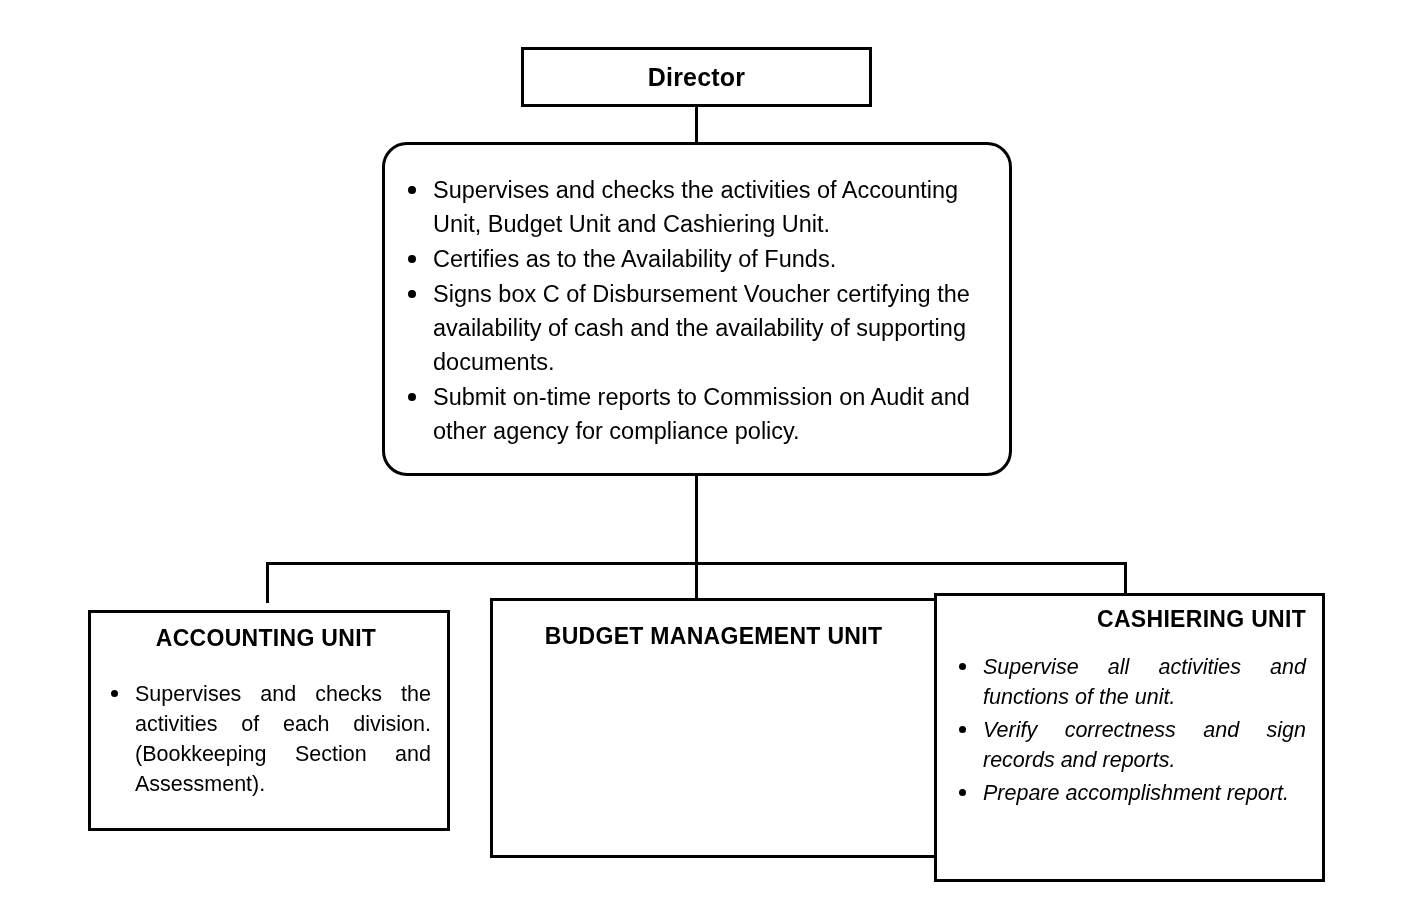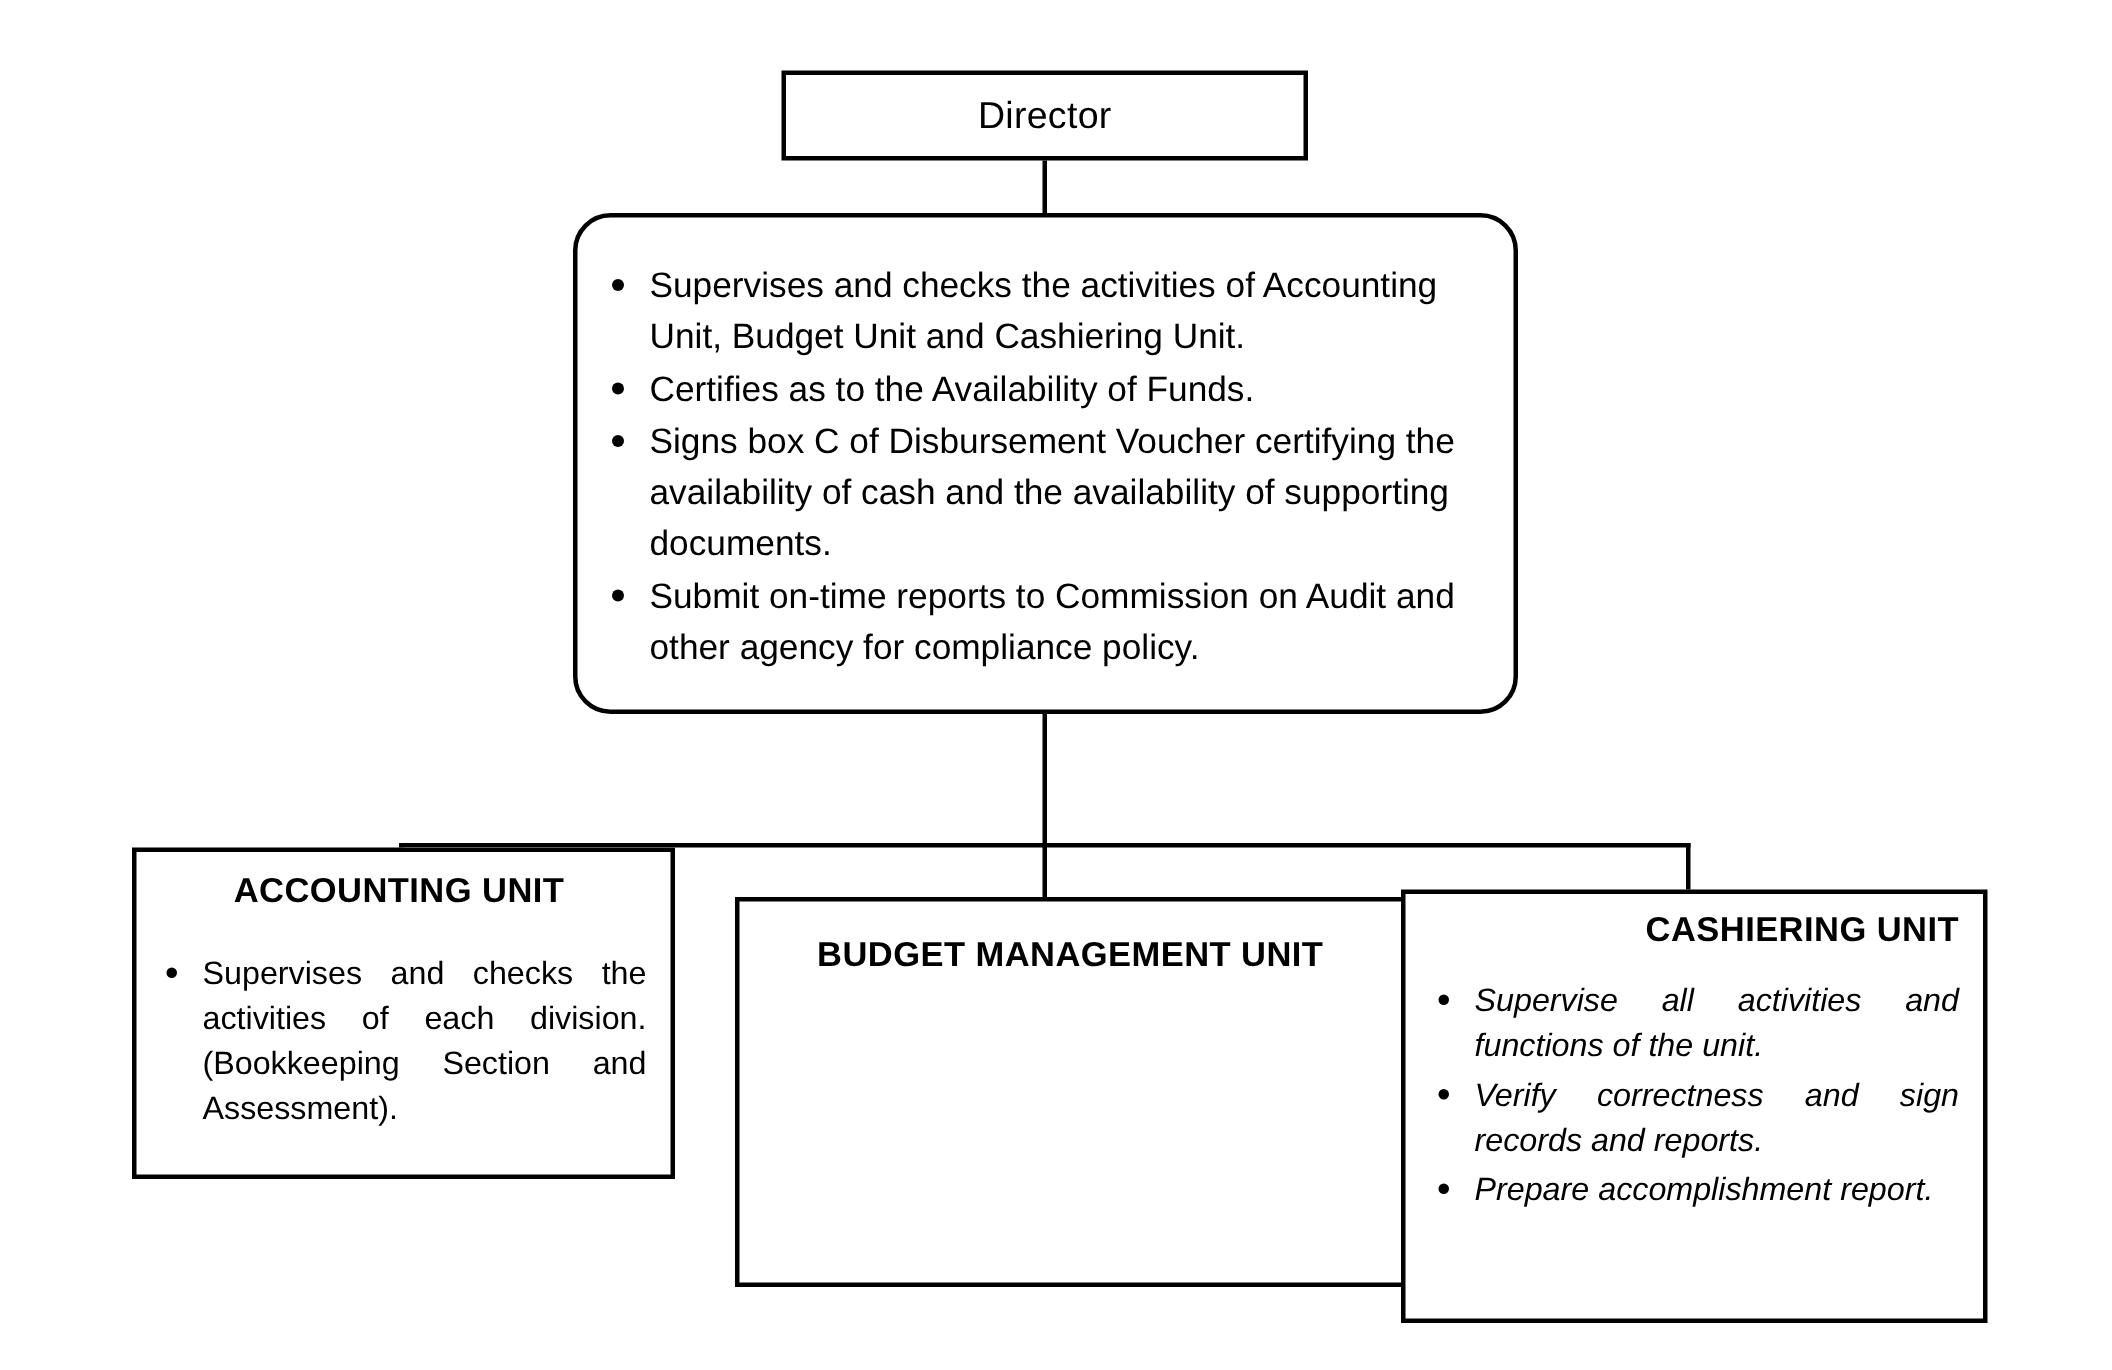--- a/index.html
+++ b/index.html
@@ -34,21 +34,21 @@
     left: 521px;
     top: 47px;
     width: 351px;
     height: 60px;
     display: flex;
     align-items: center;
     justify-content: center;
   }
   #director-title {
     font-size: 25px;
-    font-weight: normal;
+    font-weight: bold;
     letter-spacing: 0.2px;
     line-height: 1;
   }
 
   
   #director-duties-box {
     left: 382px;
     top: 142px;
     width: 630px;
     height: 334px;
@@ -108,21 +108,21 @@
   }
   .unit-box ul.bullets > li::before {
     left: 10px;
     top: 11px;
     width: 7px;
     height: 7px;
   }
 
   #accounting-box {
     left: 88px;
-    top: 565px;
+    top: 610px;
     width: 362px;
     height: 221px;
     padding: 12px 16px 10px 10px;
   }
   #accounting-box .unit-title { margin-bottom: 28px; }
 
   #budget-box {
     left: 490px;
     top: 598px;
     width: 451px;

